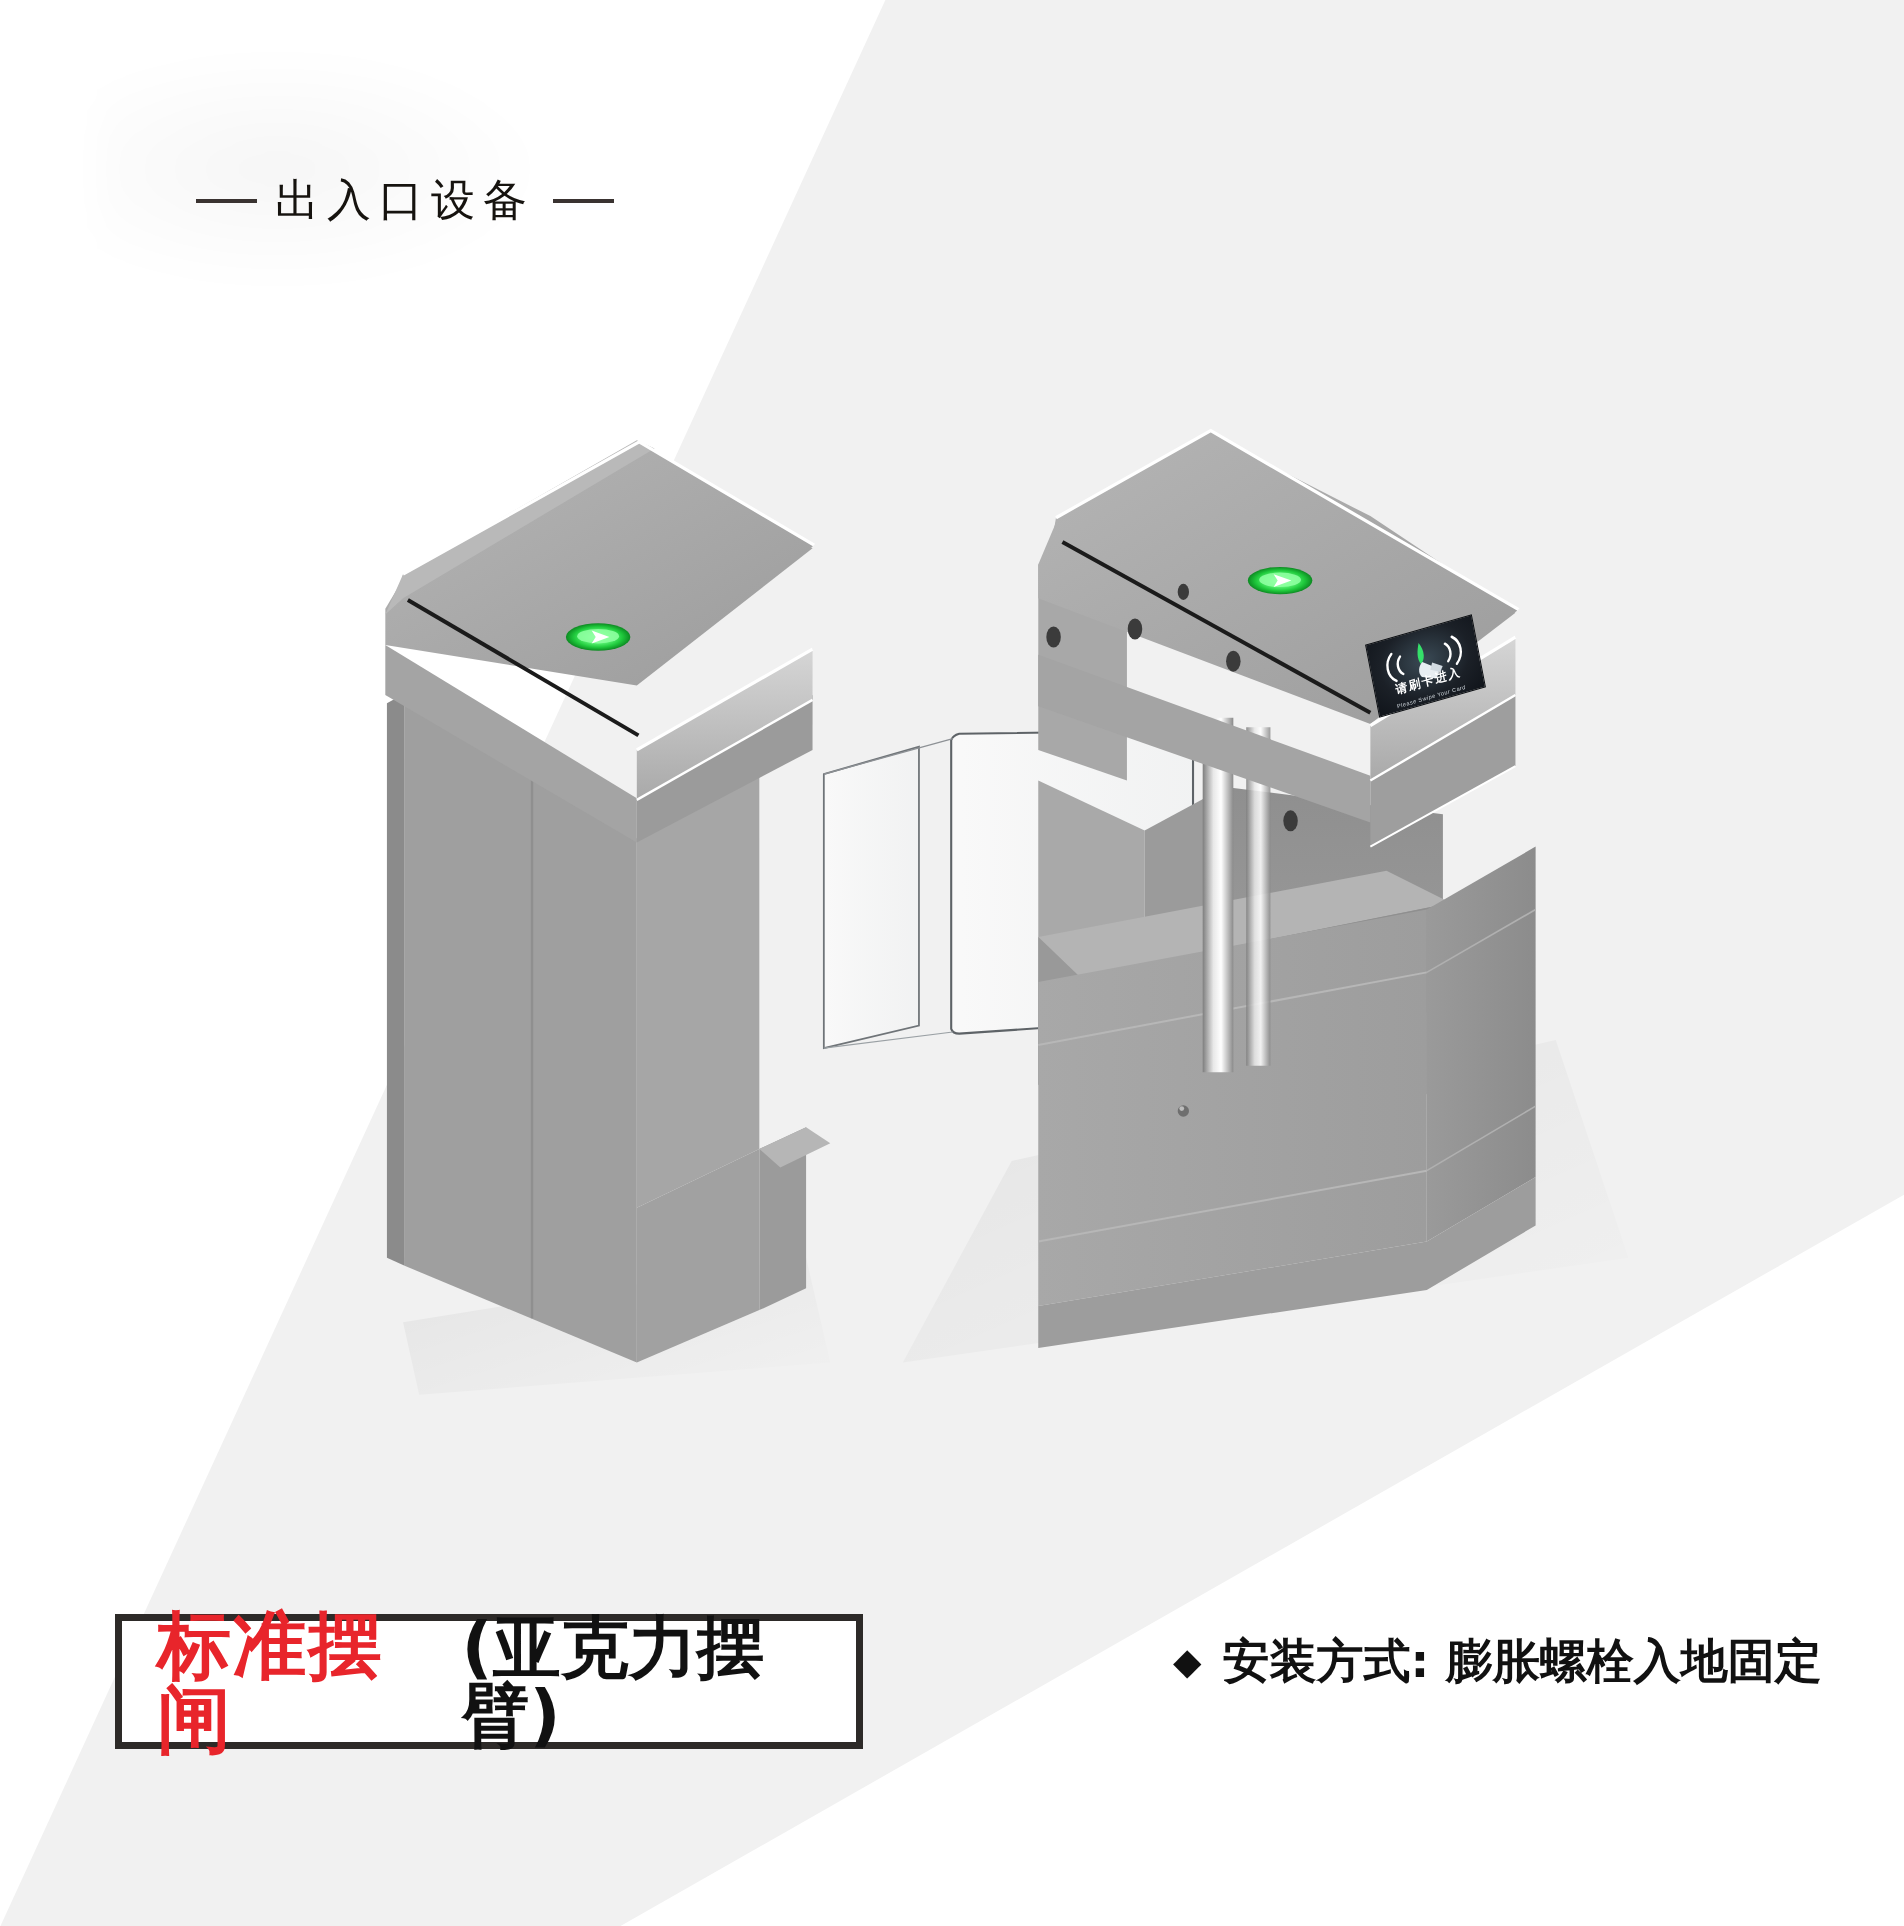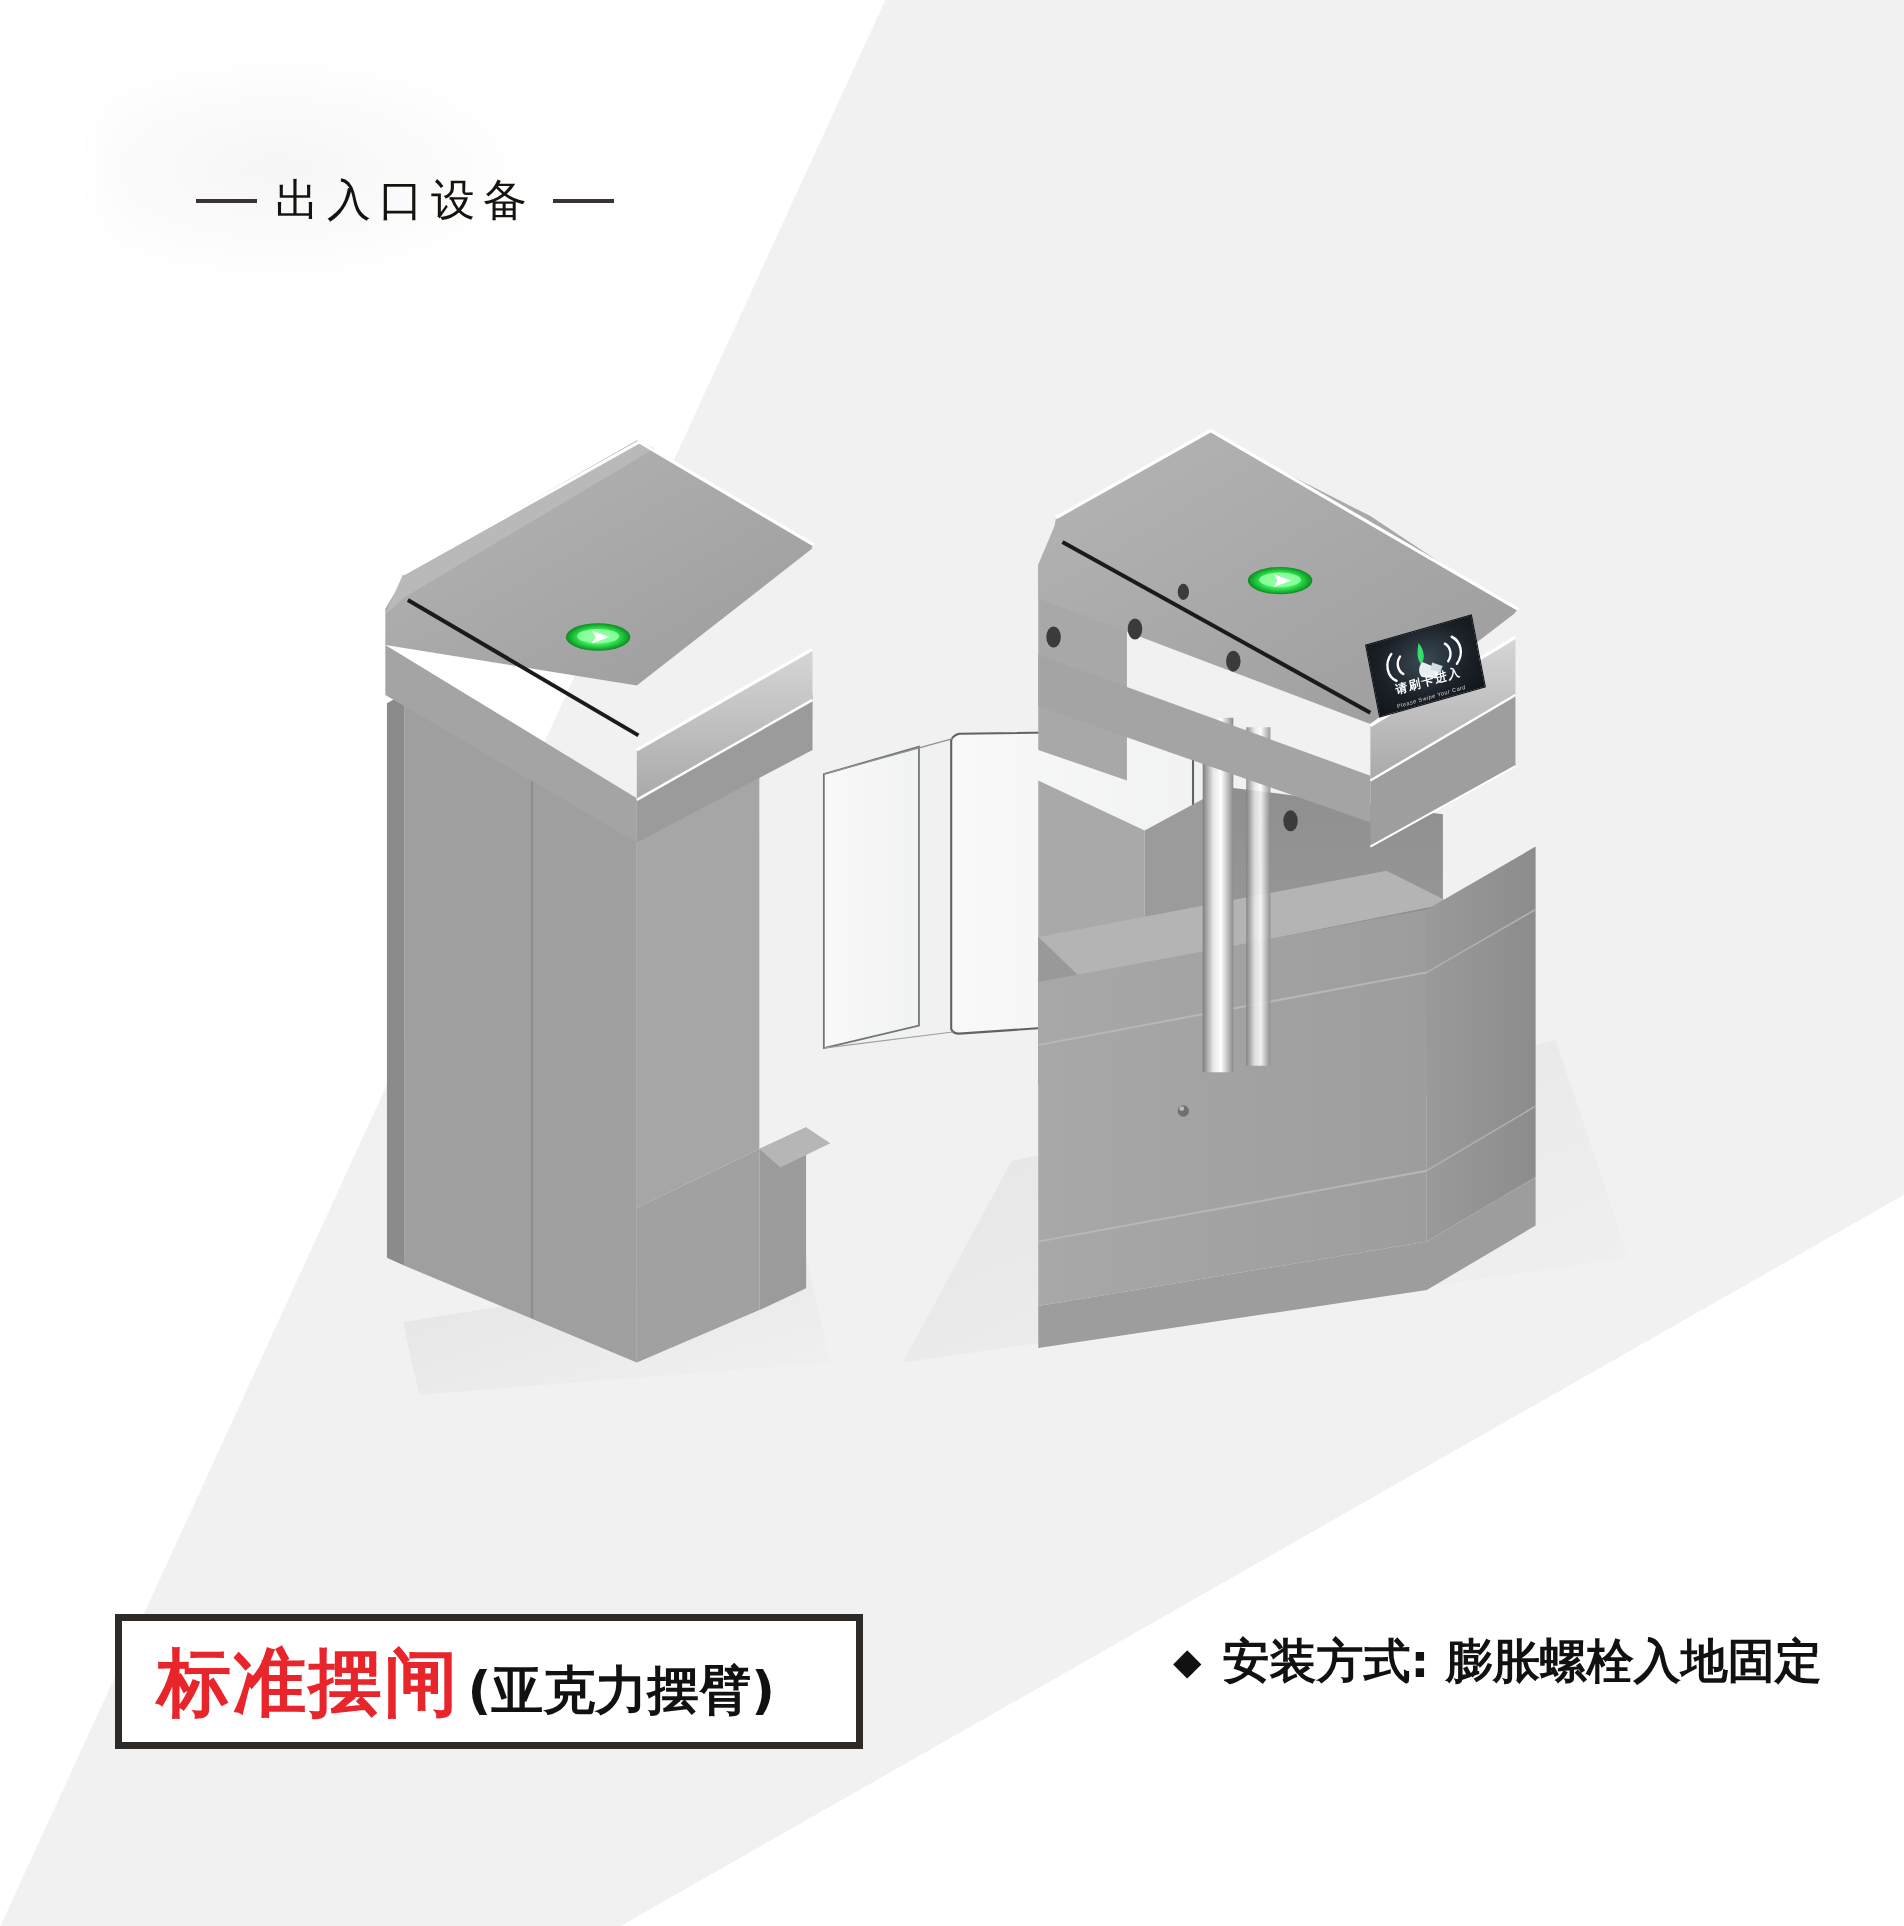--- a/index.html
+++ b/index.html
@@ -31,21 +31,21 @@
   .scene{position:absolute;left:0;top:0;width:1904px;height:1927px;}
   .scene svg{position:absolute;left:0;top:0;}
 
   
   .title-box{position:absolute;left:95px;top:1614px;width:748px;height:135px;
     border:7.3px solid #2d2a28;background:#ffffff;box-sizing:border-box;
     display:flex;align-items:center;margin-left:20px;}
   .title-inner{display:flex;align-items:baseline;padding-left:35px;}
   .title-red{font-size:74px;font-weight:bold;color:#e8252b;letter-spacing:1.6px;
              font-family:"DejaVu Sans","Liberation Sans",sans-serif;line-height:1;}
-  .title-black{font-size:52px;font-weight:bold;color:#111111;margin-left:8px;
+  .title-black{font-size:68px;font-weight:bold;color:#111111;margin-left:8px;
              font-family:"DejaVu Sans","Liberation Sans",sans-serif;line-height:1;}
 
   
   .caption{position:absolute;left:1173px;top:1630px;display:flex;align-items:center;gap:21px;}
   .cap-diamond{font-size:37px;color:#111;line-height:1;}
   .cap-text{font-size:47px;color:#111;font-weight:bold;white-space:nowrap;
             font-family:"DejaVu Sans","Liberation Sans",sans-serif;}
 
   
   .reader{position:absolute;left:1370px;top:629px;width:111px;height:74px;

